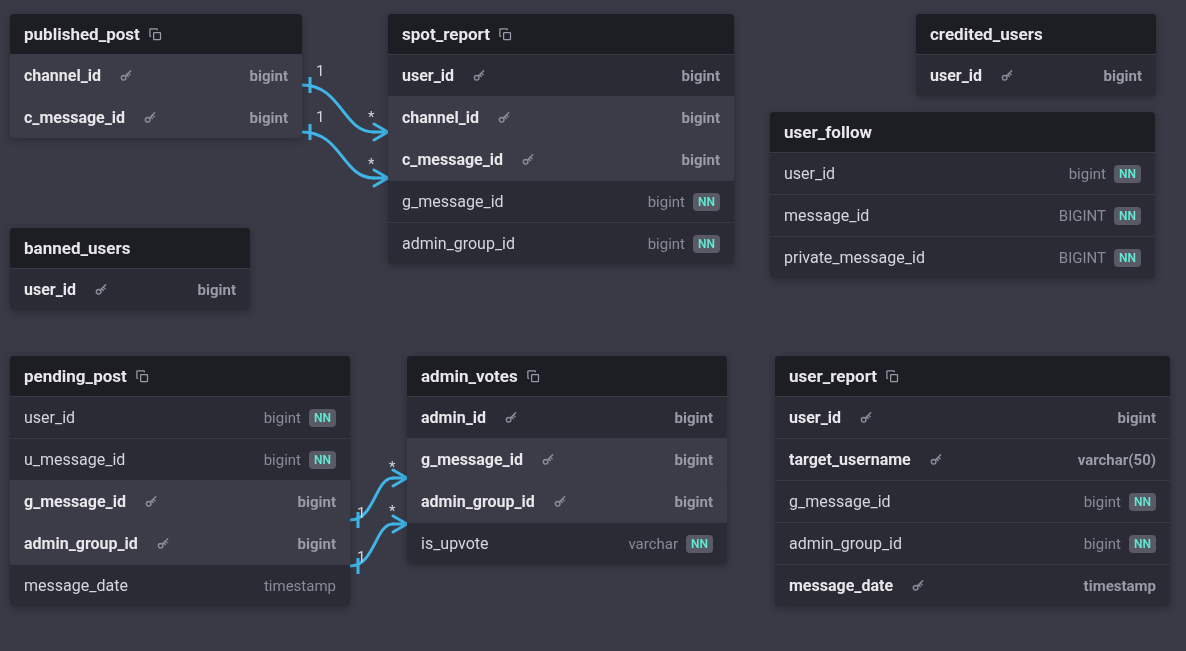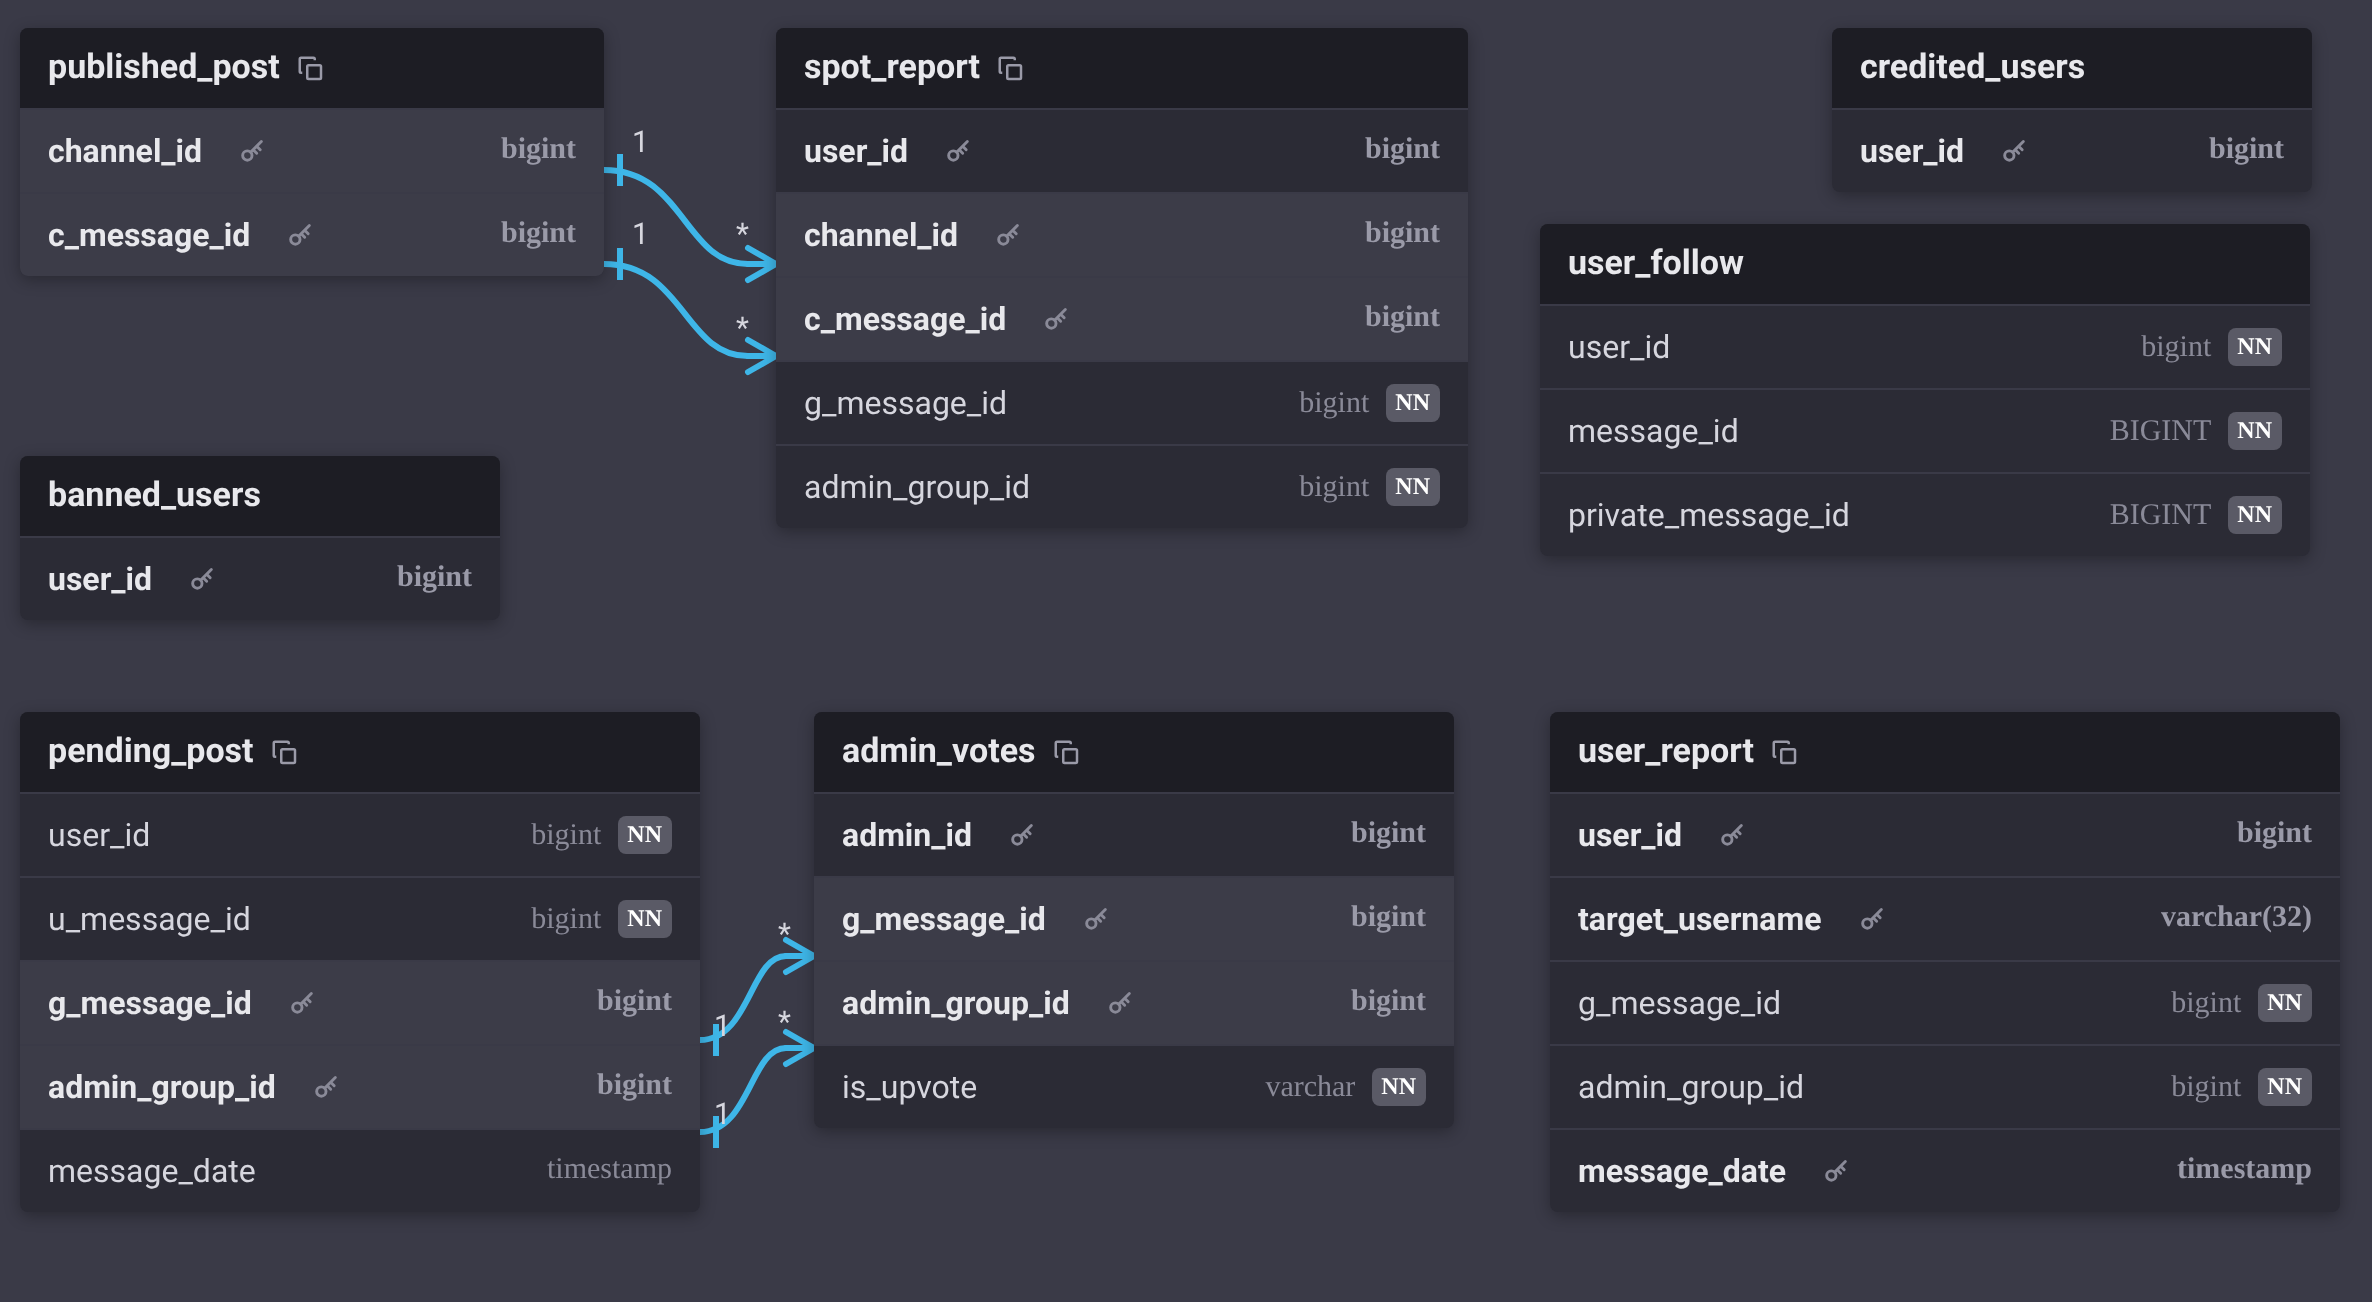--- a/index.html
+++ b/index.html
@@ -56,35 +56,34 @@
   .col-name.pk {
     font-weight: 700;
     color: #e8e8ec;
   }
   .key-icon {
     color: #8a8a98;
     display: inline-flex;
   }
   .col-right {
     display: flex;
-    align-items: flex-end;
+    align-items: center;
     gap: 8px;
-    font-family: Liberation Serif, serif;
   }
   .col-type {
     color: #8a8a98;
     font-size: 15px;
   }
   .col-type.pk {
     font-weight: 700;
     color: #9a9aa8;
   }
   .nn-badge {
     background: #5a5a66;
-    color: #ffffff;
+    color: #5eead4;
     font-size: 12px;
     font-weight: 600;
     padding: 2px 5px;
     border-radius: 4px;
   }
   svg.connector {
     position: absolute;
     pointer-events: none;
     overflow: visible;
   }
@@ -470,21 +469,21 @@
       <div class="col-left">
         <span class="col-name pk">target_username</span>
         <span class="key-icon">
           <svg width="14" height="14" viewBox="0 0 24 24" fill="none" stroke="currentColor" stroke-width="2.5">
             <circle cx="8" cy="15" r="4"></circle>
             <path d="M10.8 12.2 L20 3 M16 7 L19 10 M13 10 L16 13" stroke-linecap="round"></path>
           </svg>
         </span>
       </div>
       <div class="col-right">
-        <span class="col-type pk">varchar(32)</span>
+        <span class="col-type pk">varchar(50)</span>
       </div>
     </div>
     <div class="row">
       <div class="col-left">
         <span class="col-name">g_message_id</span>
       </div>
       <div class="col-right">
         <span class="col-type">bigint</span>
         <span class="nn-badge">NN</span>
       </div>

